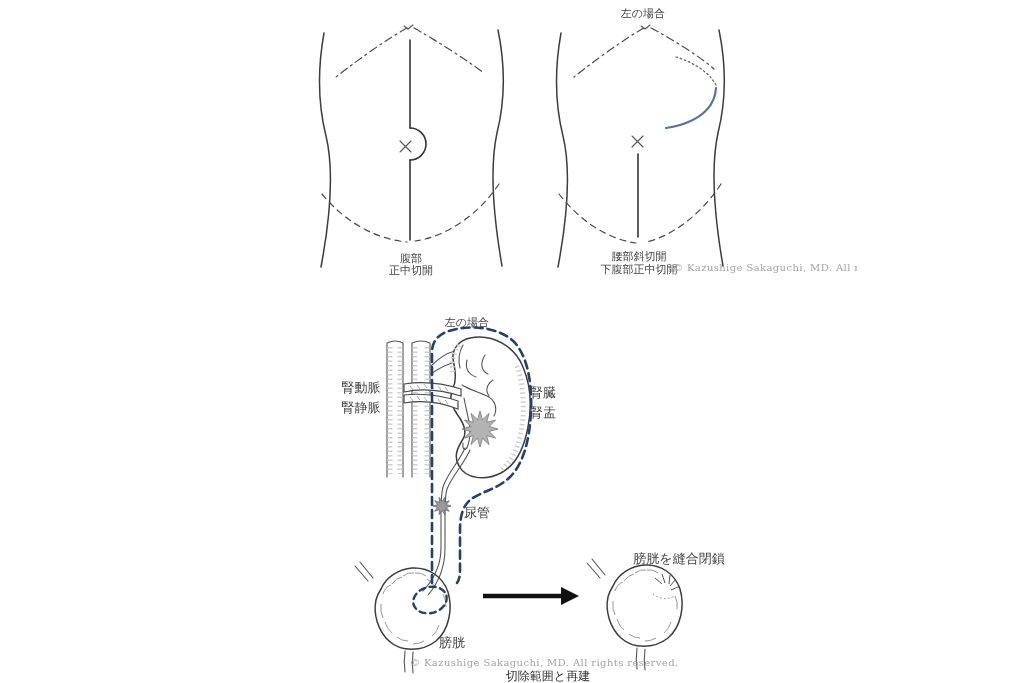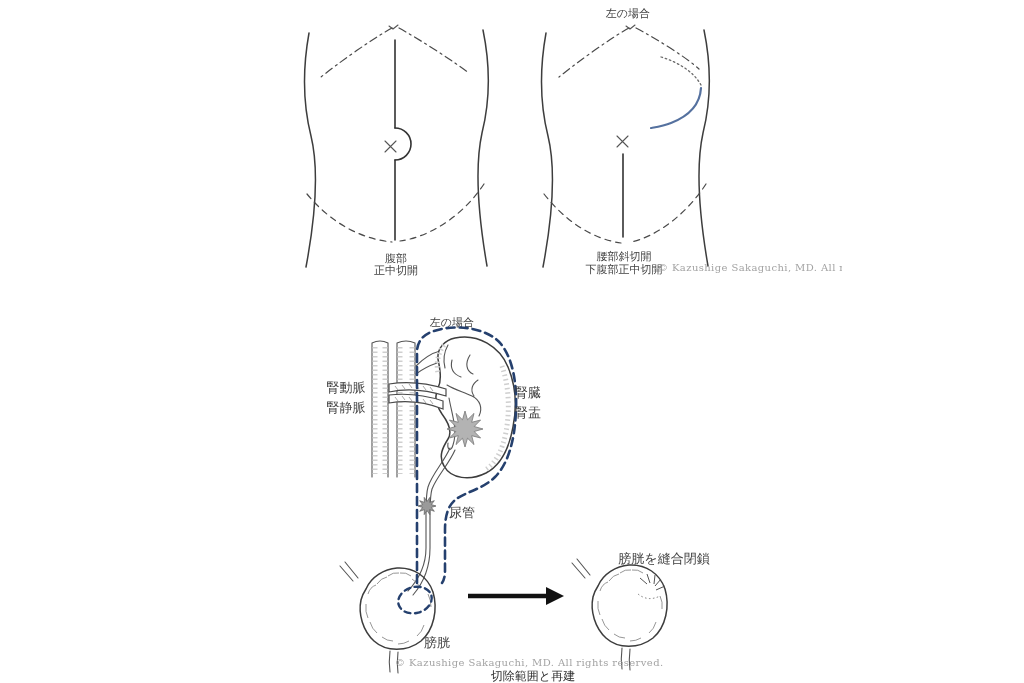--- a/index.html
+++ b/index.html
@@ -1,16 +1,16 @@
 <!DOCTYPE html>
 <html><head>
 <meta charset="utf-8">
 <style>
   html,body{margin:0;padding:0;background:#ffffff;}
-  .stage{width:842px;height:683px;position:relative;background:#fff;overflow:hidden;}
+  .stage{width:842px;height:683px;position:relative;background:#fff;overflow:hidden;padding-left:15px;}
   svg{display:block;}
   text{font-family:"DejaVu Sans","Liberation Sans",sans-serif;fill:#3f3f3f;}
   .jp-label{font-size:11px;}
   .jp-label-lg{font-size:13px;}
   .jp-caption{font-size:12px;fill:#2e2e2e;}
   .copyright{font-family:"DejaVu Serif","Liberation Serif",serif;font-size:10px;fill:#a3a3a3;letter-spacing:0.4px;}
   .outline{fill:none;stroke:#3d3d3d;stroke-width:1.5;stroke-linecap:round;}
   .thin{fill:none;stroke:#555;stroke-width:1.1;stroke-linecap:round;}
   .dashdot{fill:none;stroke:#4a4a4a;stroke-width:1.2;stroke-dasharray:8 4 2 4;stroke-linecap:round;}
   .pelvdash{fill:none;stroke:#4a4a4a;stroke-width:1.2;stroke-dasharray:6 5;stroke-linecap:round;}

